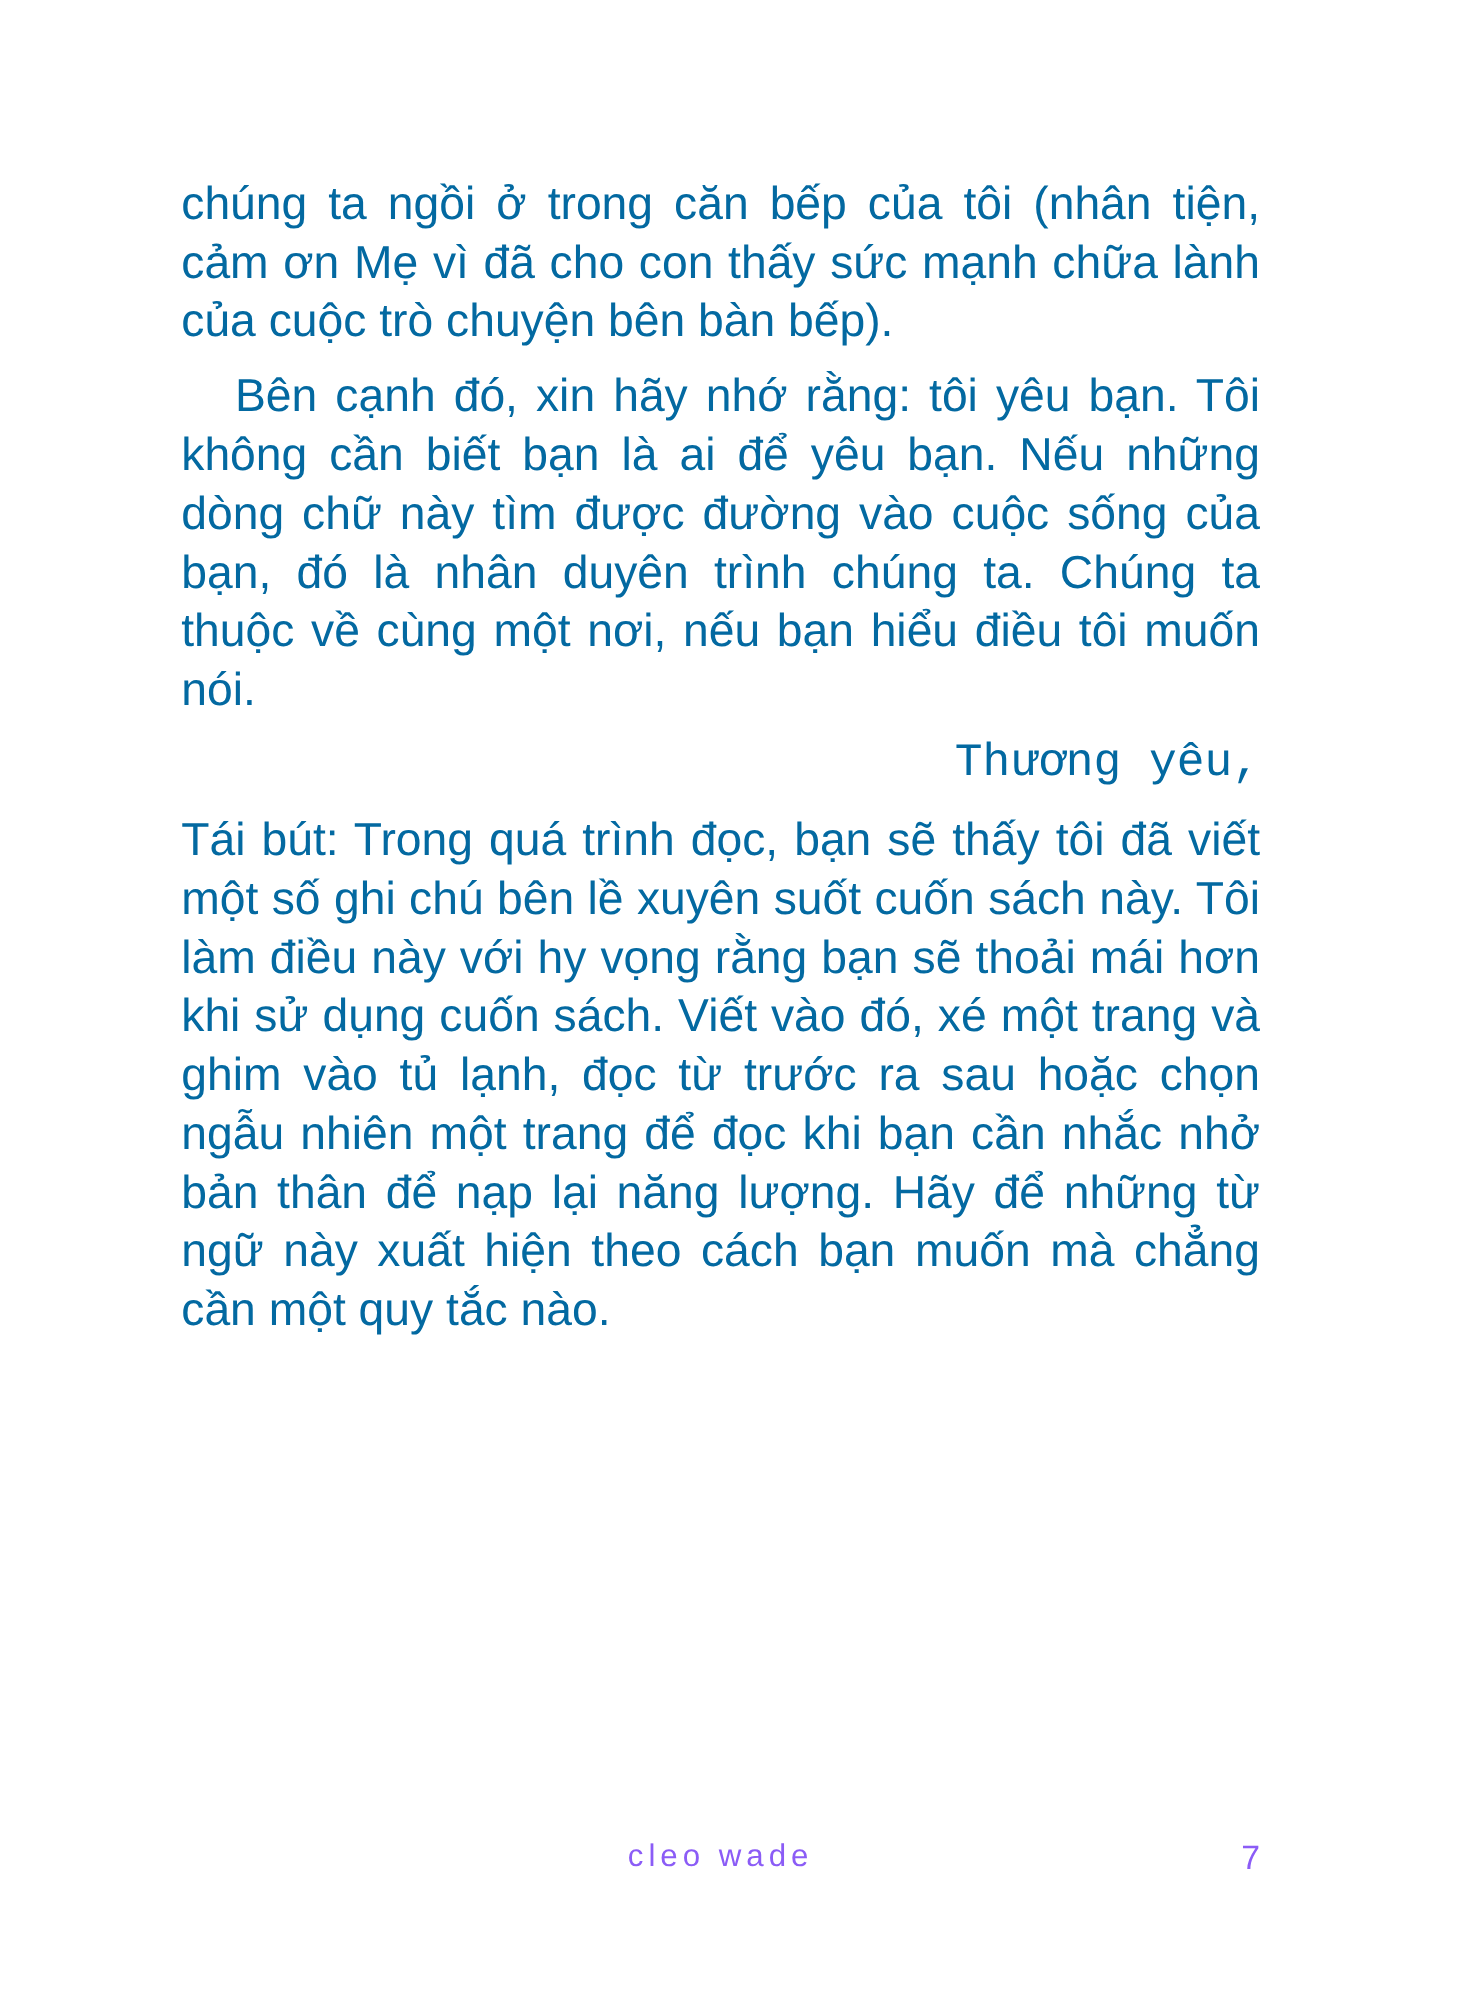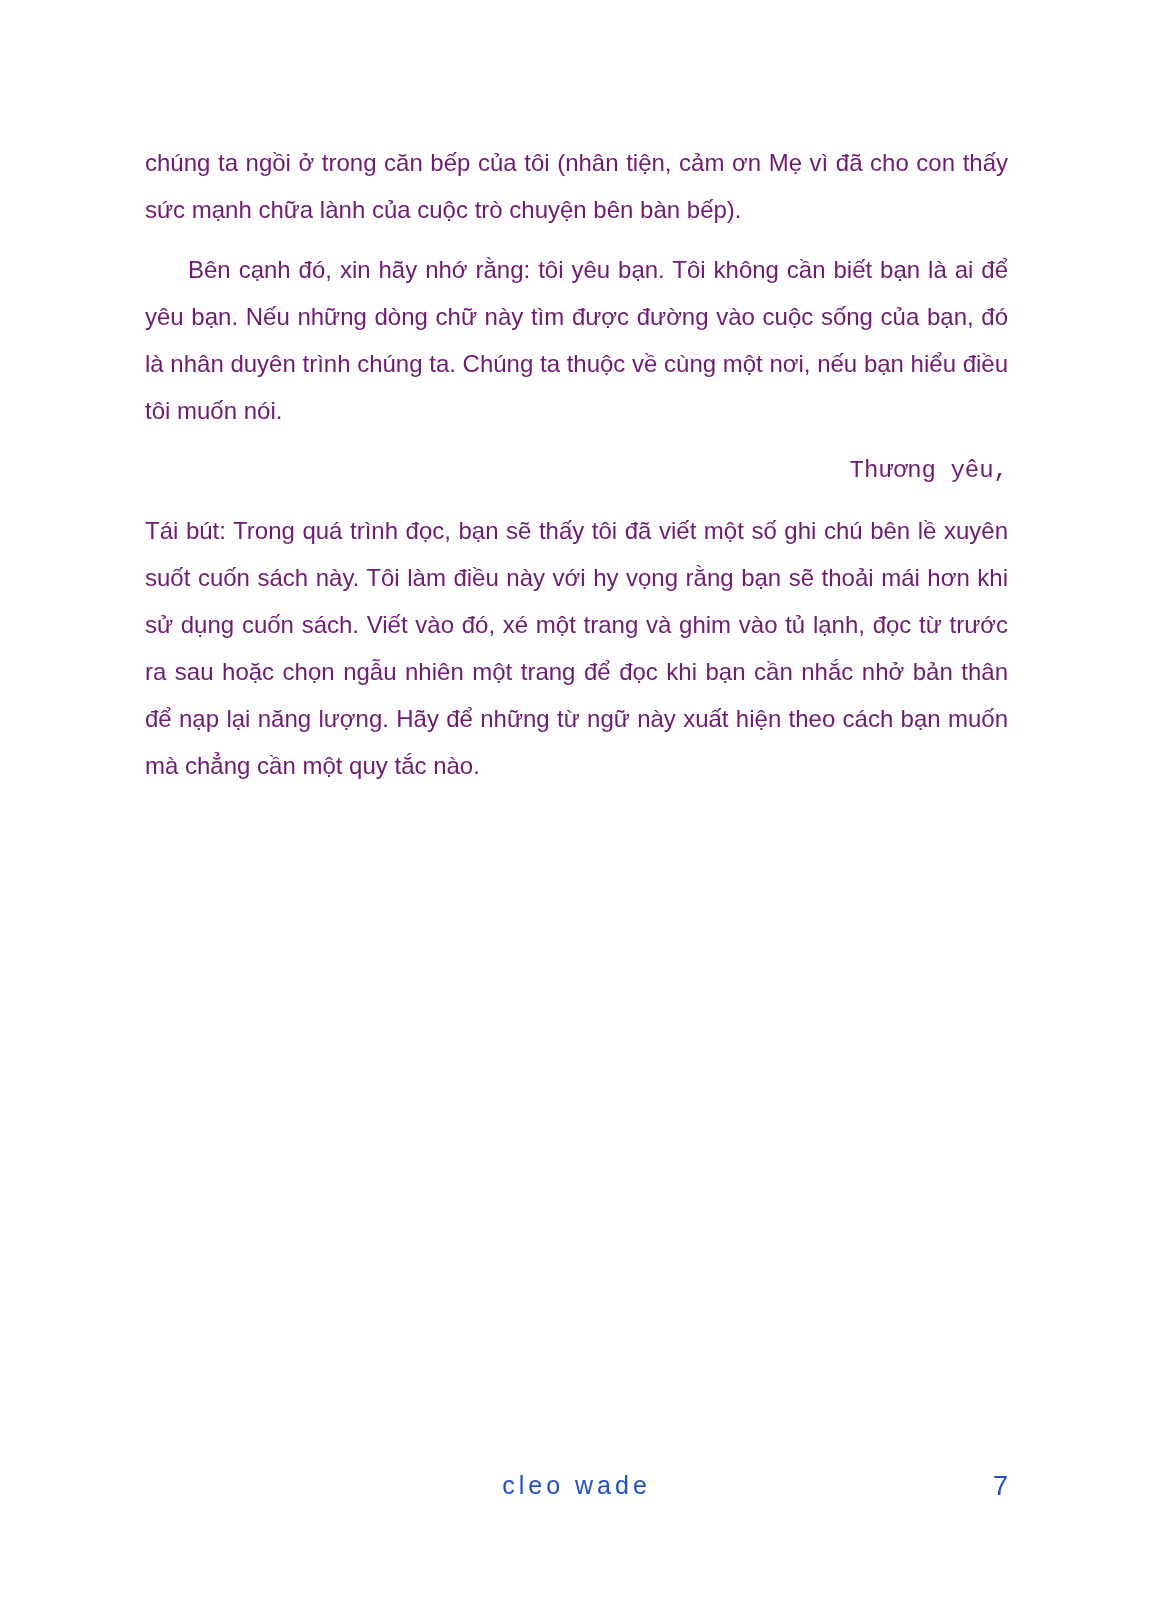--- a/index.html
+++ b/index.html
@@ -13,23 +13,23 @@
     height: 1607px;
     background: #ffffff;
     overflow: hidden;
     font-family: "Liberation Sans", "DejaVu Sans", sans-serif;
   }
   .text-block {
     position: absolute;
     left: 145px;
     top: 139px;
     width: 863px;
-    font-size: 24px;
+    font-size: 37px;
     line-height: 47px;
-    color: #701a75;
+    color: #0369a1;
     text-align: justify;
   }
   .text-block p {
     margin: 13px 0 0 0;
     padding: 0;
   }
   .text-block p:first-child {
     margin-top: 0;
   }
   .indent {
@@ -39,21 +39,21 @@
     text-align: right;
     font-family: Liberation Mono, monospace;
   }
   .footer {
     position: absolute;
     left: 145px;
     top: 1471px;
     width: 863px;
     height: 36px;
     font-size: 25px;
-    color: #1d4ed8;
+    color: #8b5cf6;
   }
   .running-title {
     position: absolute;
     left: 50%;
     transform: translateX(-50%);
     letter-spacing: 4px;
     white-space: nowrap;
   }
   .page-number {
     position: absolute;

